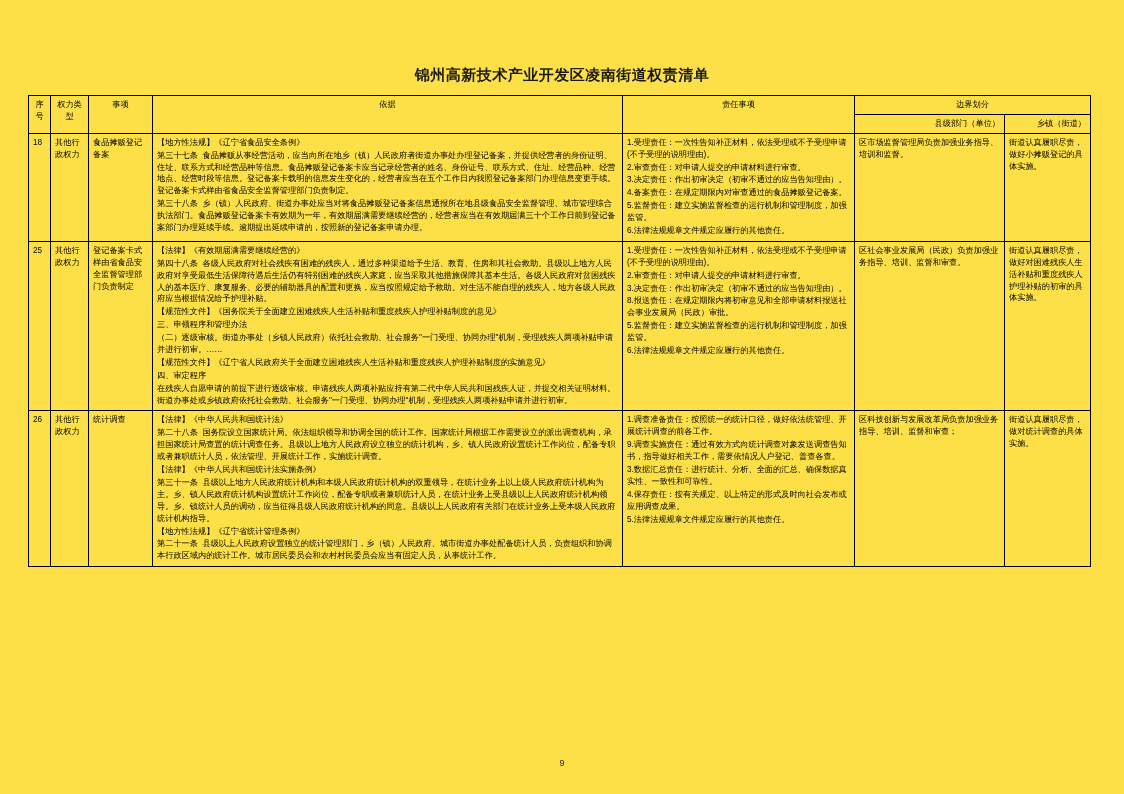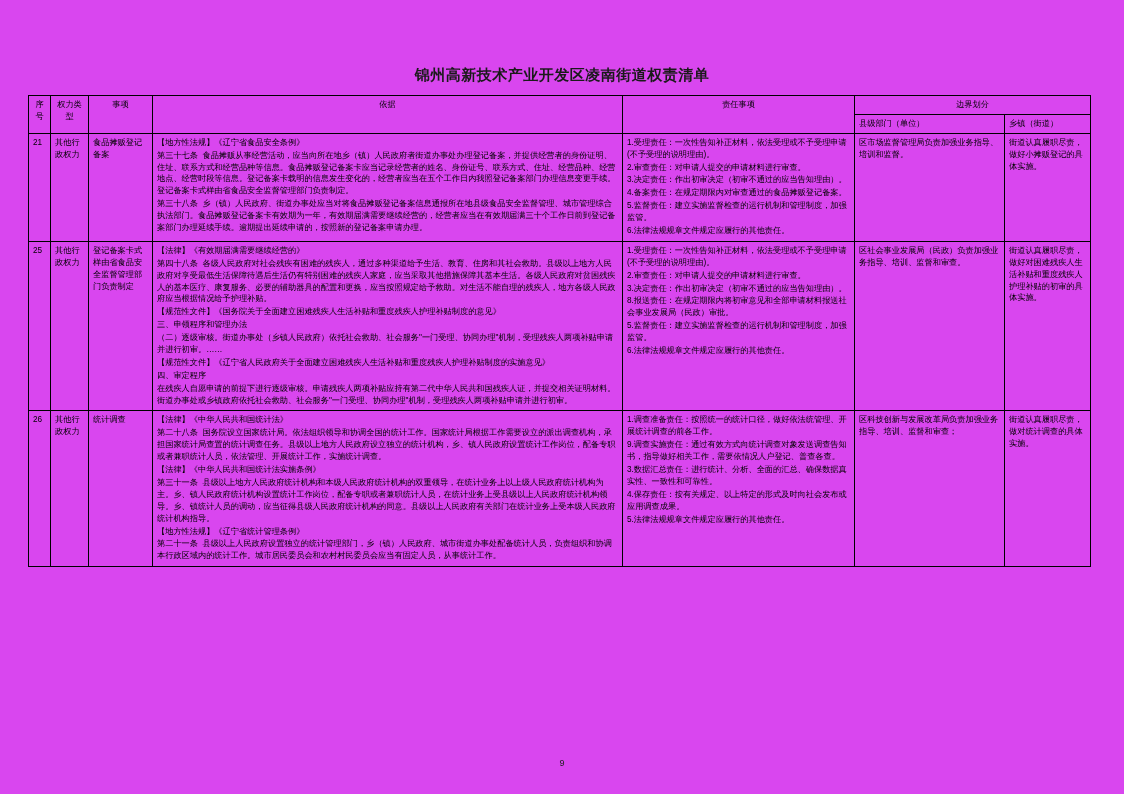--- a/index.html
+++ b/index.html
@@ -6,21 +6,21 @@
     margin: 0;
     padding: 0;
     background: #c8c8c8;
   }
   body {
     font-family: "Liberation Sans", sans-serif;
   }
   .page {
     width: 1124px;
     height: 794px;
-    background: #d946ef;
+    background: #fde047;
     margin: 0 auto;
     position: relative;
     box-sizing: border-box;
     overflow: hidden;
   }
   .doc-title {
     text-align: center;
     font-size: 15px;
     font-weight: bold;
     color: #1a1a1a;
@@ -45,21 +45,21 @@
     font-weight: normal;
   }
   .hdr td {
     text-align: center;
     vertical-align: middle;
     font-size: 9.5px;
     font-weight: bold;
     padding: 4px 2px;
   }
   .hdr-sub td {
-    text-align: left;
+    text-align: right;
     vertical-align: middle;
     font-size: 9px;
     font-weight: bold;
     padding: 3px 2px;
   }
   .c-seq { width: 22px; text-align: center; vertical-align: middle; }
   .c-type { width: 38px; text-align: center; vertical-align: middle; }
   .c-item { width: 64px; text-align: center; vertical-align: middle; }
   .c-basis { width: 470px; }
   .c-duty { width: 232px; }
@@ -104,21 +104,21 @@
           <td rowspan="2">依据</td>
           <td rowspan="2">责任事项</td>
           <td colspan="2">边界划分</td>
         </tr>
         <tr class="hdr-sub">
           <td>县级部门（单位）</td>
           <td>乡镇（街道）</td>
         </tr>
 
         <tr>
-          <td class="vmid">21</td>
+          <td class="vmid">18</td>
           <td class="vmid">其他行政权力</td>
           <td class="vmid">食品摊贩登记备案</td>
           <td>
             <p class="cell-p">【地方性法规】《辽宁省食品安全条例》</p>
             <p class="cell-p">第三十七条  食品摊贩从事经营活动，应当向所在地乡（镇）人民政府者街道办事处办理登记备案，并提供经营者的身份证明、住址、联系方式和经营品种等信息。食品摊贩登记备案卡应当记录经营者的姓名、身份证号、联系方式、住址、经营品种、经营地点、经营时段等信息。登记备案卡载明的信息发生变化的，经营者应当在五个工作日内我照登记备案部门办理信息变更手续。登记备案卡式样由省食品安全监督管理部门负责制定。</p>
             <p class="cell-p">第三十八条  乡（镇）人民政府、街道办事处应当对将食品摊贩登记备案信息通报所在地县级食品安全监督管理、城市管理综合执法部门。食品摊贩登记备案卡有效期为一年，有效期届满需要继续经营的，经营者应当在有效期届满三十个工作日前到登记备案部门办理延续手续。逾期提出延续申请的，按照新的登记备案申请办理。</p>
           </td>
           <td>
             <p class="cell-p">1.受理责任：一次性告知补正材料，依法受理或不予受理申请(不予受理的说明理由)。</p>
             <p class="cell-p">2.审查责任：对申请人提交的申请材料进行审查。</p>

